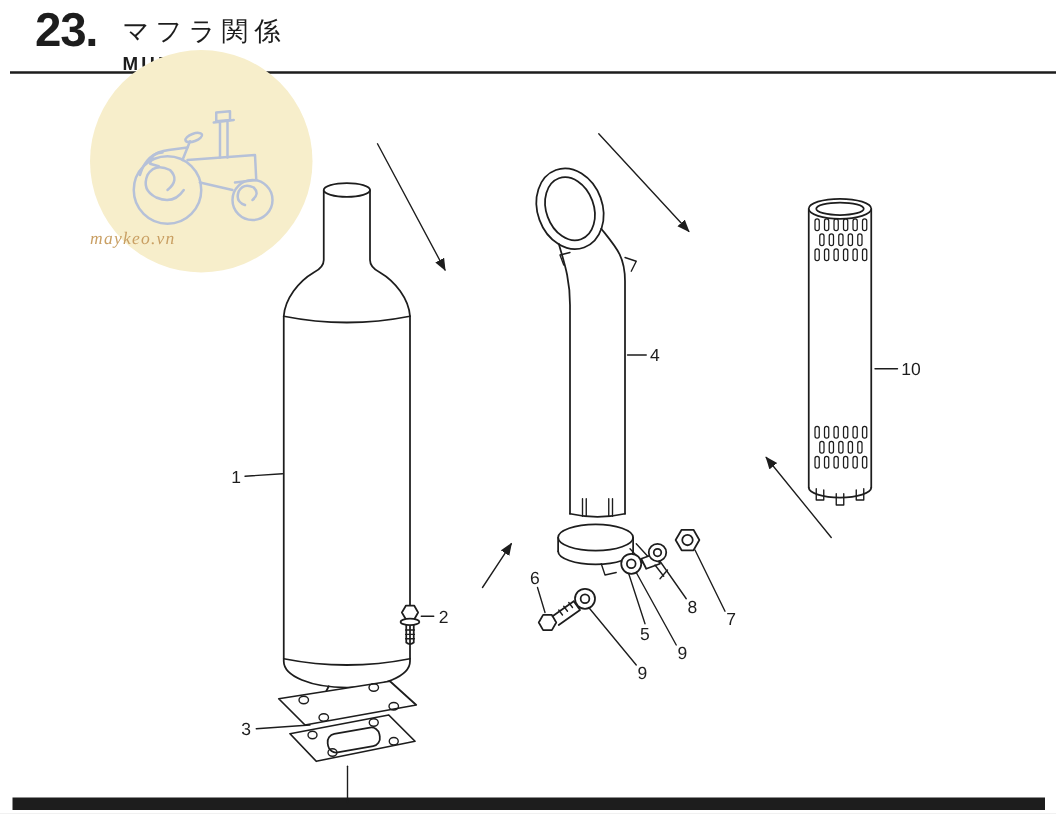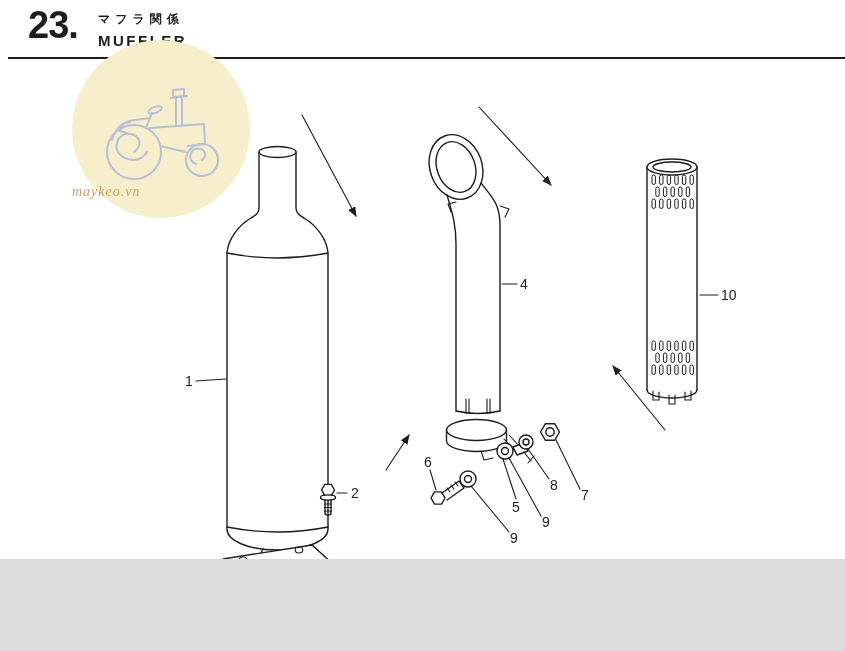--- a/index.html
+++ b/index.html
@@ -1,25 +1,25 @@
 <!DOCTYPE html>
 <html style="--paper: #ffffff; --ink: #1d1d1d; --watermark-bg: #f7eecb; --watermark-ink: #b6c1d8; --watermark-text: #c99f63;"><head>
 <meta charset="utf-8">
 <style>
   * { margin:0; padding:0; box-sizing:border-box; }
   html,body { background:#ddd; }
   .page {
-    position:relative; width:845px; height:559px; margin:0 auto;
+    position:relative; width:845px; height:651px; margin:0 auto;
     background:var(--paper,#ffffff); overflow:hidden;
     font-family:"Liberation Sans",sans-serif; color:var(--ink,#1d1d1d);
   }
   
   .sec-num { position:absolute; left:28px; top:4px; font-size:38px; font-weight:800; letter-spacing:-1px; }
   .title-block { position:absolute; left:98px; top:11px; }
-  .title-jp { font-size:12px; letter-spacing:5px;font-weight:bold; }
+  .title-jp { font-size:21px; letter-spacing:5px; }
   .title-en { font-size:15px; font-weight:700; letter-spacing:2.5px; margin-top:4px; }
   .header-rule { position:absolute; left:8px; right:0; top:57px; border-top:2px solid var(--ink,#1d1d1d); }
   .footer-bar { position:absolute; left:10px; top:638px; width:826px; height:10px; background:var(--ink,#1d1d1d); }
 
   
   .watermark {
     position:absolute; left:72px; top:40px; width:178px; height:178px;
     border-radius:50%; background:var(--watermark-bg,#f7eecb); z-index:1;
   }
   .wm-text {

